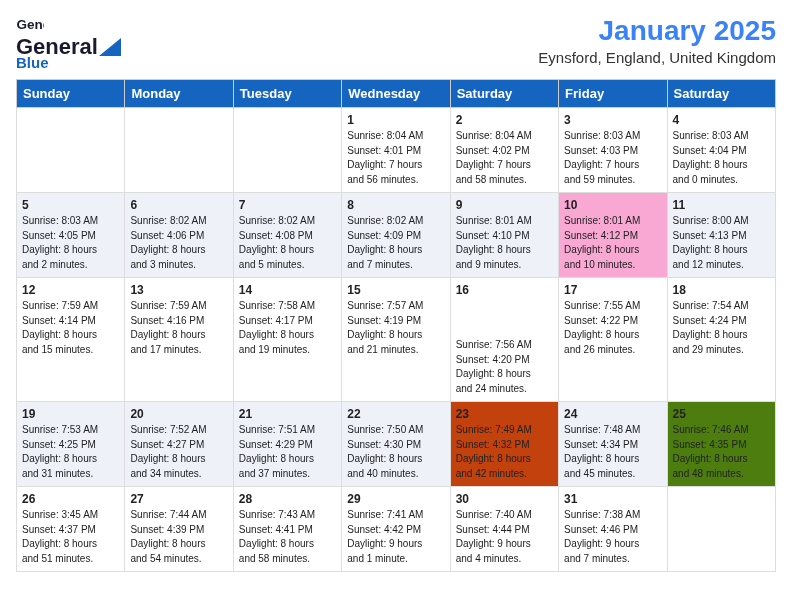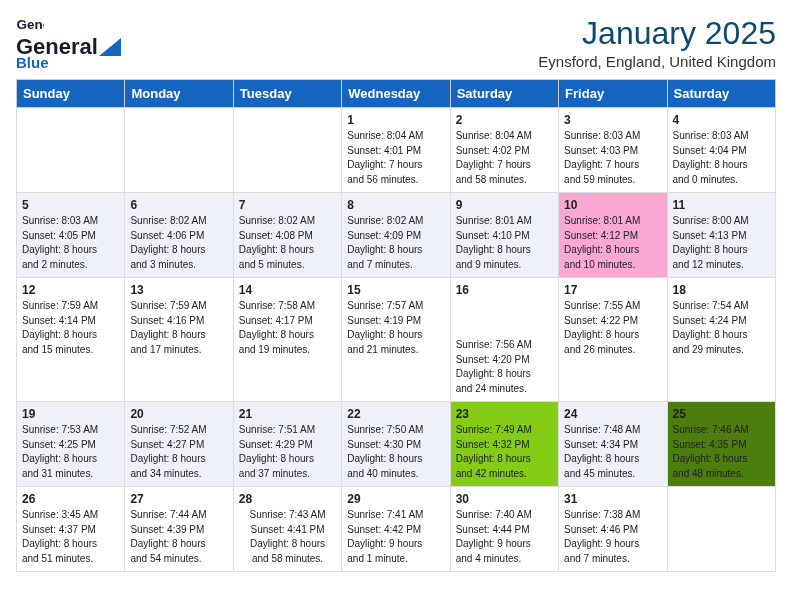--- a/index.html
+++ b/index.html
@@ -28,23 +28,23 @@
     }
     .logo-row {
       display: flex;
       align-items: center;
       gap: 2px;
     }
     .title-area {
       text-align: right;
     }
     .month-title {
-      font-size: 32px;
-      font-weight: normal;
-      color: #0c4a6e;
+      font-size: 28px;
+      font-weight: bold;
+      color: #3b82f6;
       line-height: 1.1;
     }
     .location {
       font-size: 15px;
       color: #333;
       margin-top: 2px;
     }
     .calendar {
       width: 100%;
       border-collapse: collapse;
@@ -277,21 +277,21 @@
 Daylight: 8 hours
 and 37 minutes.</div>
         </td>
         <td style="background: rgb(238, 241, 247);">
           <span class="day-num">22</span>
           <div class="day-info" style="white-space: pre-line;">Sunrise: 7:50 AM
 Sunset: 4:30 PM
 Daylight: 8 hours
 and 40 minutes.</div>
         </td>
-        <td style="background: #84cc16;">
+        <td style="background: #c2410c;">
           <span class="day-num">23</span>
           <div class="day-info" style="white-space: pre-line;">Sunrise: 7:49 AM
 Sunset: 4:32 PM
 Daylight: 8 hours
 and 42 minutes.</div>
         </td>
         <td style="background: rgb(238, 241, 247);">
           <span class="day-num">24</span>
           <div class="day-info" style="white-space: pre-line;">Sunrise: 7:48 AM
 Sunset: 4:34 PM
@@ -316,21 +316,21 @@
         </td>
         <td>
           <span class="day-num">27</span>
           <div class="day-info" style="white-space: pre-line;">Sunrise: 7:44 AM
 Sunset: 4:39 PM
 Daylight: 8 hours
 and 54 minutes.</div>
         </td>
         <td>
           <span class="day-num">28</span>
-          <div class="day-info" style="white-space: pre-line; text-align: center;">Sunrise: 7:43 AM
+          <div class="day-info" style="white-space: pre-line;">Sunrise: 7:43 AM
 Sunset: 4:41 PM
 Daylight: 8 hours
 and 58 minutes.</div>
         </td>
         <td>
           <span class="day-num">29</span>
           <div class="day-info" style="white-space: pre-line;">Sunrise: 7:41 AM
 Sunset: 4:42 PM
 Daylight: 9 hours
 and 1 minute.</div>

